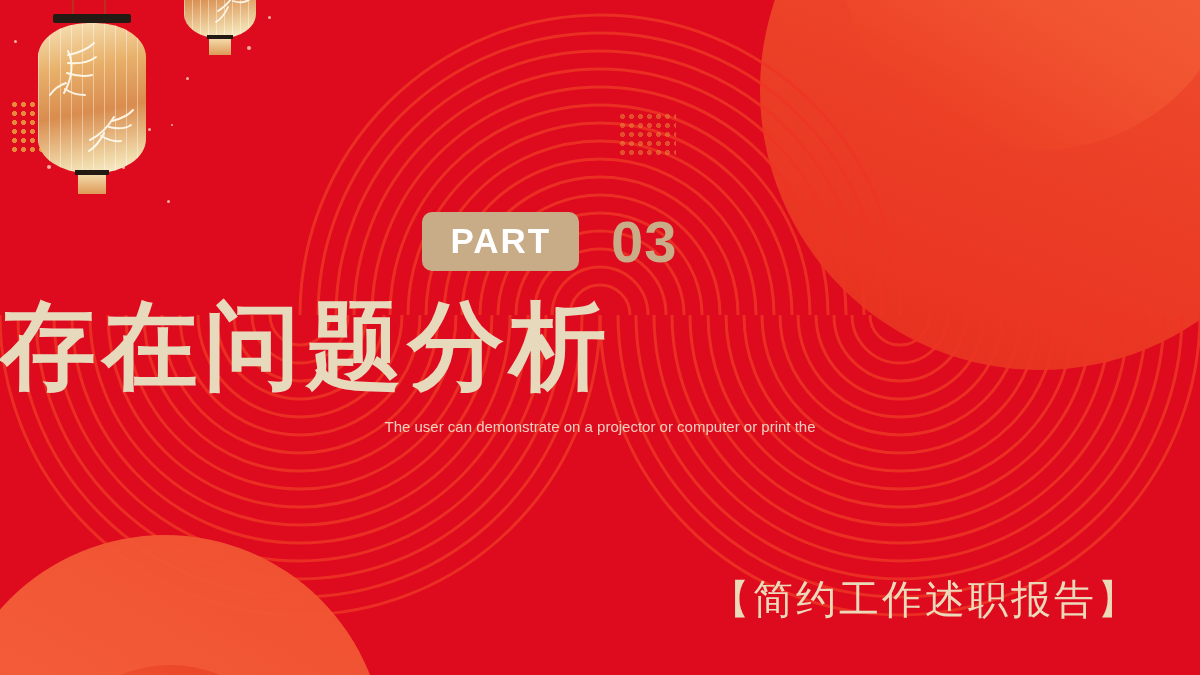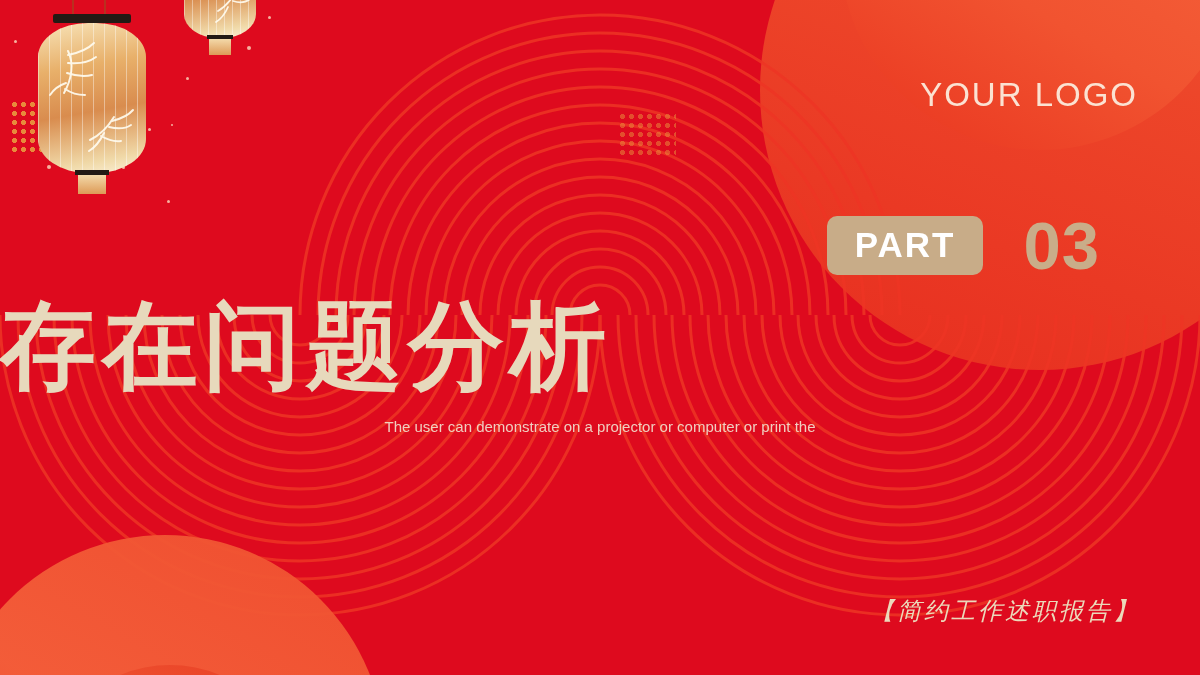--- a/index.html
+++ b/index.html
@@ -119,36 +119,36 @@
     letter-spacing: 2px;
     color: #FBE2D2;
     font-weight: 400;
   }
 
   .part-row {
     position: absolute;
     top: 212px; left: 0; width: 1100px;
     display: flex;
     align-items: center;
-    justify-content: flex-end;
-    gap: 40px;
+    justify-content: center;
+    gap: 32px;
   }
   .part-badge {
     background: #C8AC88;
     border-radius: 10px;
     padding: 11px 28px 13px;
     color: #FFFFFF;
     font-size: 35px;
     font-weight: bold;
     letter-spacing: 2px;
     line-height: 1;
   }
   .part-number {
     color: #C9AD89;
-    font-size: 67px;
+    font-size: 58px;
     font-weight: bold;
     line-height: 1;
     letter-spacing: 1px;
   }
 
   .main-title {
     position: absolute;
     top: 296px; left: 0; width: 1200px;
     text-align: left;
     color: #E7D9BC;
@@ -167,24 +167,23 @@
     font-size: 15px;
     line-height: 1.75;
     opacity: .95;
   }
   .subtitle .line { display: block; }
 
   .footer-tag {
     position: absolute;
     right: 60px; bottom: 48px;
     color: #EBD9BA;
-    font-size: 24px;
+    font-size: 40px;
     letter-spacing: 3px;
     white-space: nowrap;
-    font-style: italic;
   }
 </style>
 </head>
 <body>
 
 <div class="slide">
 
   <div class="bg-layer ring-tr-outer"></div>
   <div class="bg-layer ring-tr-inner"></div>
 
@@ -306,21 +305,20 @@
           <path d="M51 65 C 58 63, 64 60, 68 56"></path>
           <path d="M49 71 C 55 73, 61 73, 66 69"></path>
           <path d="M44 77 C 41 84, 37 89, 32 92"></path>
         </g>
       </svg>
     </div>
     <div class="tassel-top" style="top:105px;width:26px;height:4px;"></div>
     <div class="tassel" style="top:109px;width:22px;height:16px;"></div>
   </div>
 
-  <div class="logo">YOUR LOGO</div>
 
   <div class="part-row">
     <div class="part-badge">PART</div>
     <div class="part-number">03</div>
   </div>
 
   <div class="main-title">存在问题分析</div>
 
   <div class="subtitle">
     <span class="line">The user can demonstrate on a projector or computer or print the</span>

